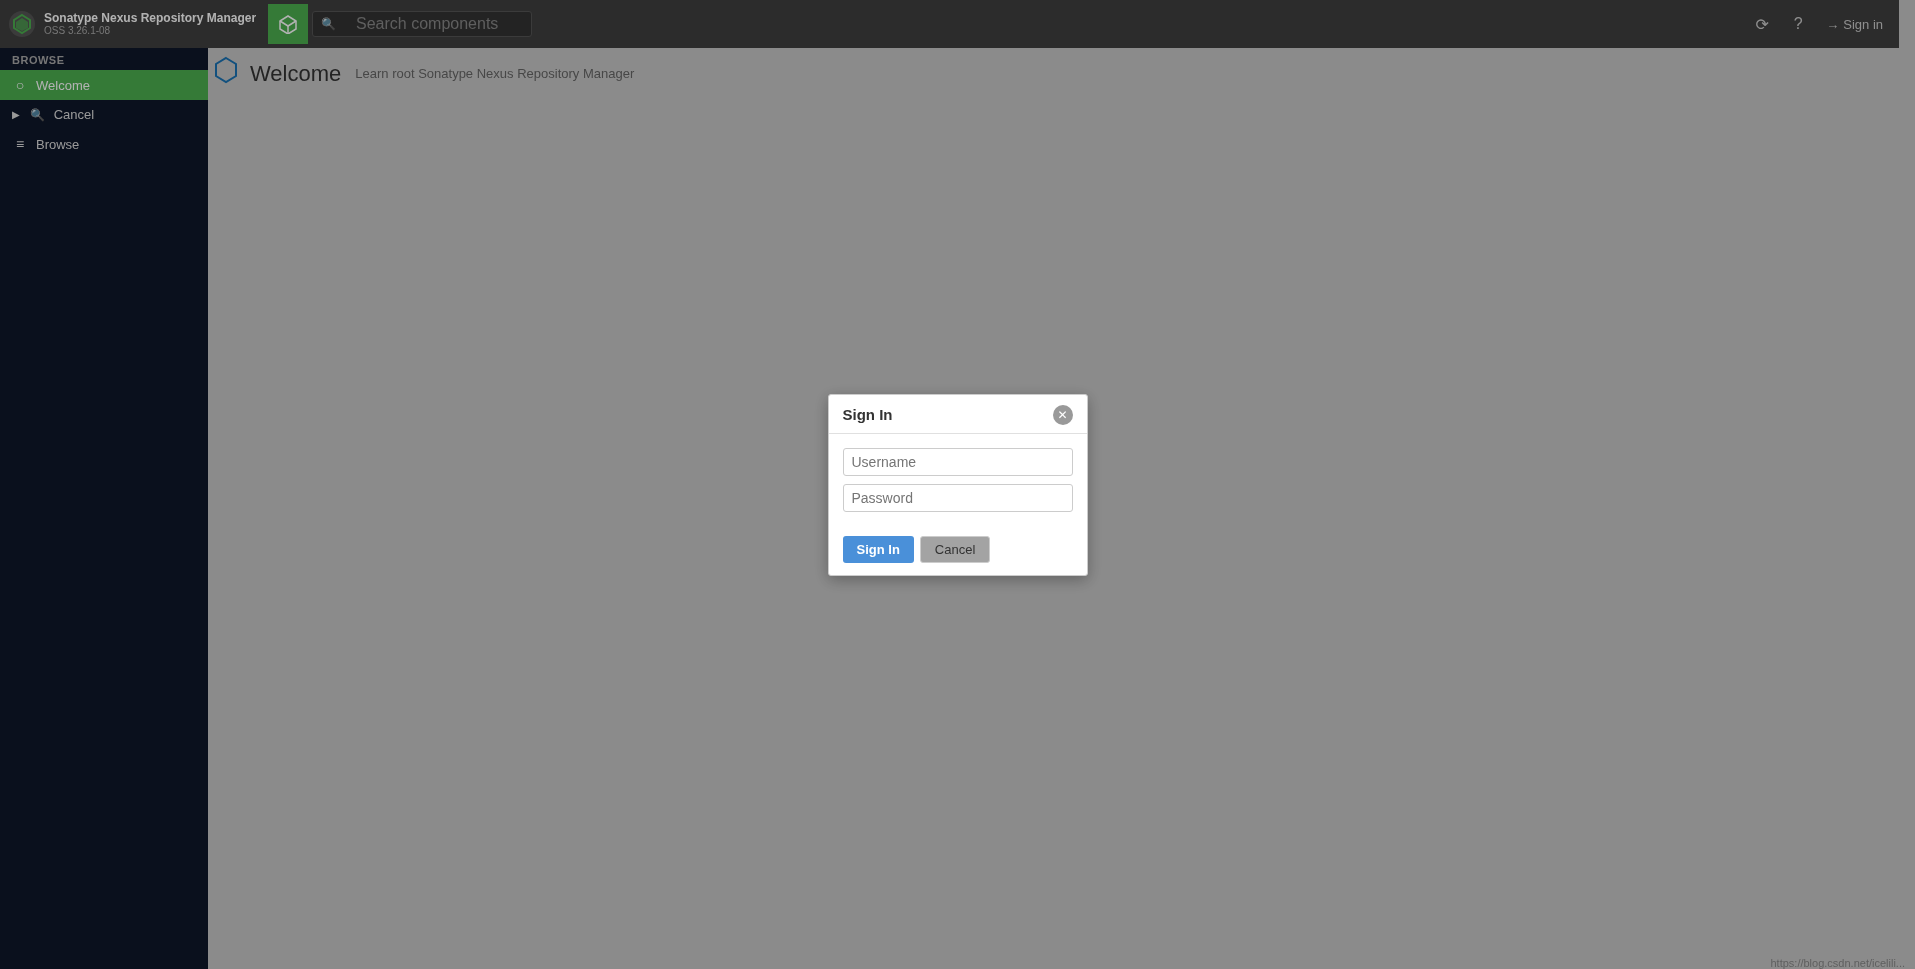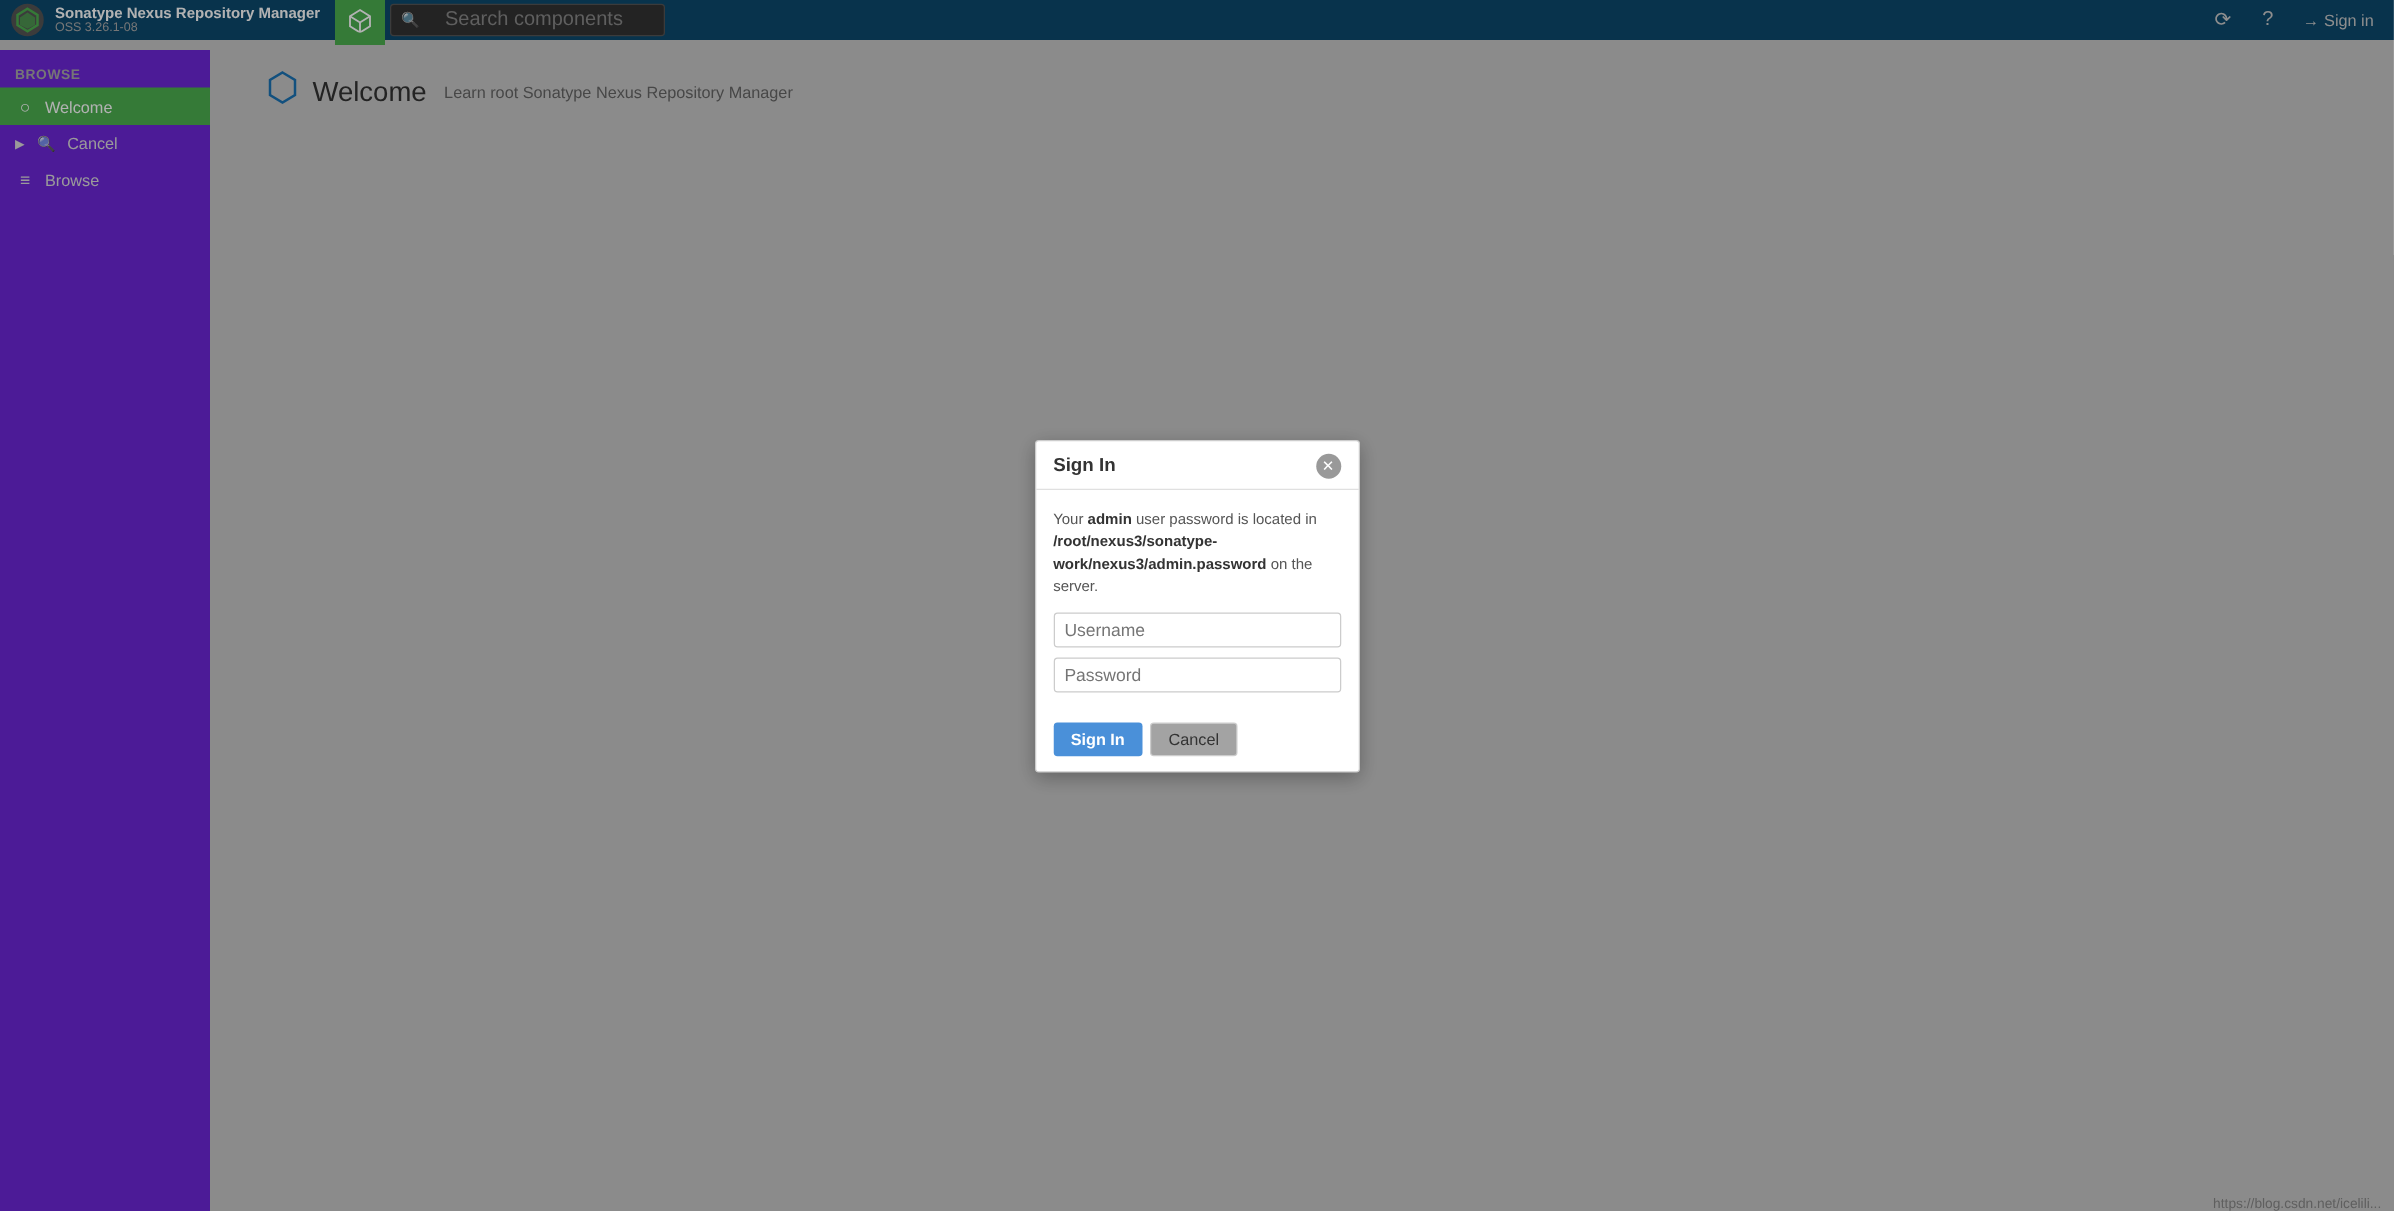--- a/index.html
+++ b/index.html
@@ -2,25 +2,25 @@
 <html><head>
   <meta charset="utf-8">
   <style>
     * { box-sizing: border-box; margin: 0; padding: 0; }
     body { font-family: Arial, sans-serif; font-size: 13px; background: #c8c8c8; overflow: hidden; width: 1915px; height: 969px; }
 
     
     .navbar {
       display: flex;
       align-items: center;
-      background: #0c4a6e;
-      height: 32px;
+      background: #404040;
+      height: 48px;
       padding: 0 8px;
       position: fixed;
-      top: 0; left: 0; right: 0;
+      top: 0; left: 0; right: 16px;
       z-index: 100;
     }
     .navbar-brand {
       display: flex;
       align-items: center;
       gap: 8px;
       color: white;
       margin-right: 12px;
     }
     .navbar-logo {
@@ -104,23 +104,23 @@
       cursor: pointer;
       font-size: 13px;
       padding: 4px 8px;
     }
 
     
     .sidebar {
       position: fixed;
       top: 40px;
       left: 0;
-      width: 168px;
+      width: 208px;
       height: calc(100vh - 40px);
-      background: #6d28d9;
+      background: #0f172a;
       z-index: 50;
       padding-top: 8px;
     }
     .sidebar-section-label {
       color: #aaa;
       font-size: 11px;
       font-weight: bold;
       padding: 6px 12px 4px 12px;
       text-transform: uppercase;
       letter-spacing: 0.5px;
@@ -360,24 +360,20 @@
   </div>
 </main>
 
 <div class="modal-overlay">
   <div class="modal-dialog">
     <div class="modal-header">
       <span class="modal-title">Sign In</span>
       <button class="modal-close-btn">✕</button>
     </div>
     <div class="modal-body">
-      <div class="modal-hint">
-        Your <strong>admin</strong> user password is located in
-        <span class="path"><strong>/root/nexus3/sonatype-work/nexus3/admin.password</strong></span> on the server.
-      </div>
       <input type="text" class="modal-input" placeholder="Username" style="">
       <input type="password" class="modal-input" placeholder="Password" style="">
     </div>
     <div class="modal-footer">
       <button class="btn-primary">Sign In</button>
       <button class="btn-default">Cancel</button>
     </div>
   </div>
 </div>
 

